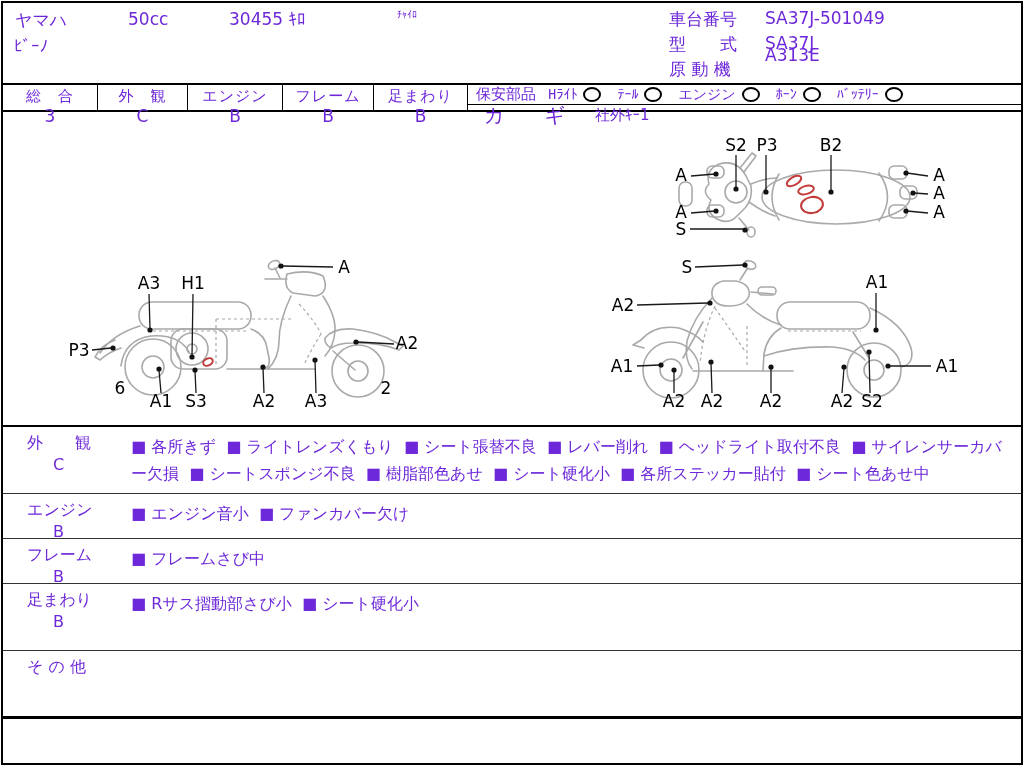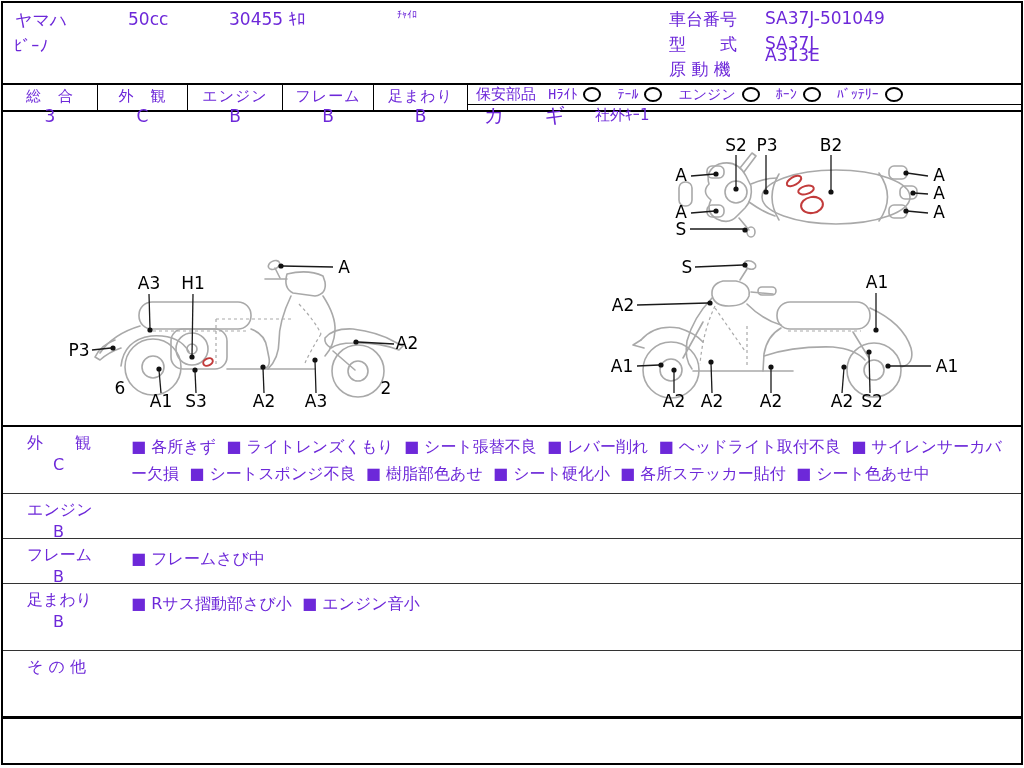--- a/index.html
+++ b/index.html
@@ -308,30 +308,31 @@
   </div>
 
   <div class="crow" style="top:422px;height:69px;border-top:2px solid #000">
     <div class="rname">外　　観</div>
     <div class="rgrade">C</div>
     <div class="rtext">■ 各所きず  ■ ライトレンズくもり  ■ シート張替不良  ■ レバー削れ  ■ ヘッドライト取付不良  ■ サイレンサーカバー欠損  ■ シートスポンジ不良  ■ 樹脂部色あせ  ■ シート硬化小  ■ 各所ステッカー貼付  ■ シート色あせ中</div>
   </div>
   <div class="crow" style="top:491px;height:45px">
     <div class="rname">エンジン</div>
     <div class="rgrade">B</div>
+    <div class="rtext">■ エンジン音小  ■ ファンカバー欠け</div>
   </div>
   <div class="crow" style="top:536px;height:45px">
     <div class="rname">フレーム</div>
     <div class="rgrade">B</div>
     <div class="rtext">■ フレームさび中</div>
   </div>
   <div class="crow" style="top:581px;height:67px">
     <div class="rname">足まわり</div>
     <div class="rgrade">B</div>
-    <div class="rtext">■ Rサス摺動部さび小  ■ エンジン音小</div>
+    <div class="rtext">■ Rサス摺動部さび小  ■ シート硬化小</div>
   </div>
   <div class="crow" style="top:648px;height:68px;border-bottom:3px solid #000">
     <div class="rname">そ の 他</div>
   </div>
   <div class="crow" style="top:716px;height:44px;border-bottom:none"></div>
 
 </div>
 </div>
 
 </body></html>

